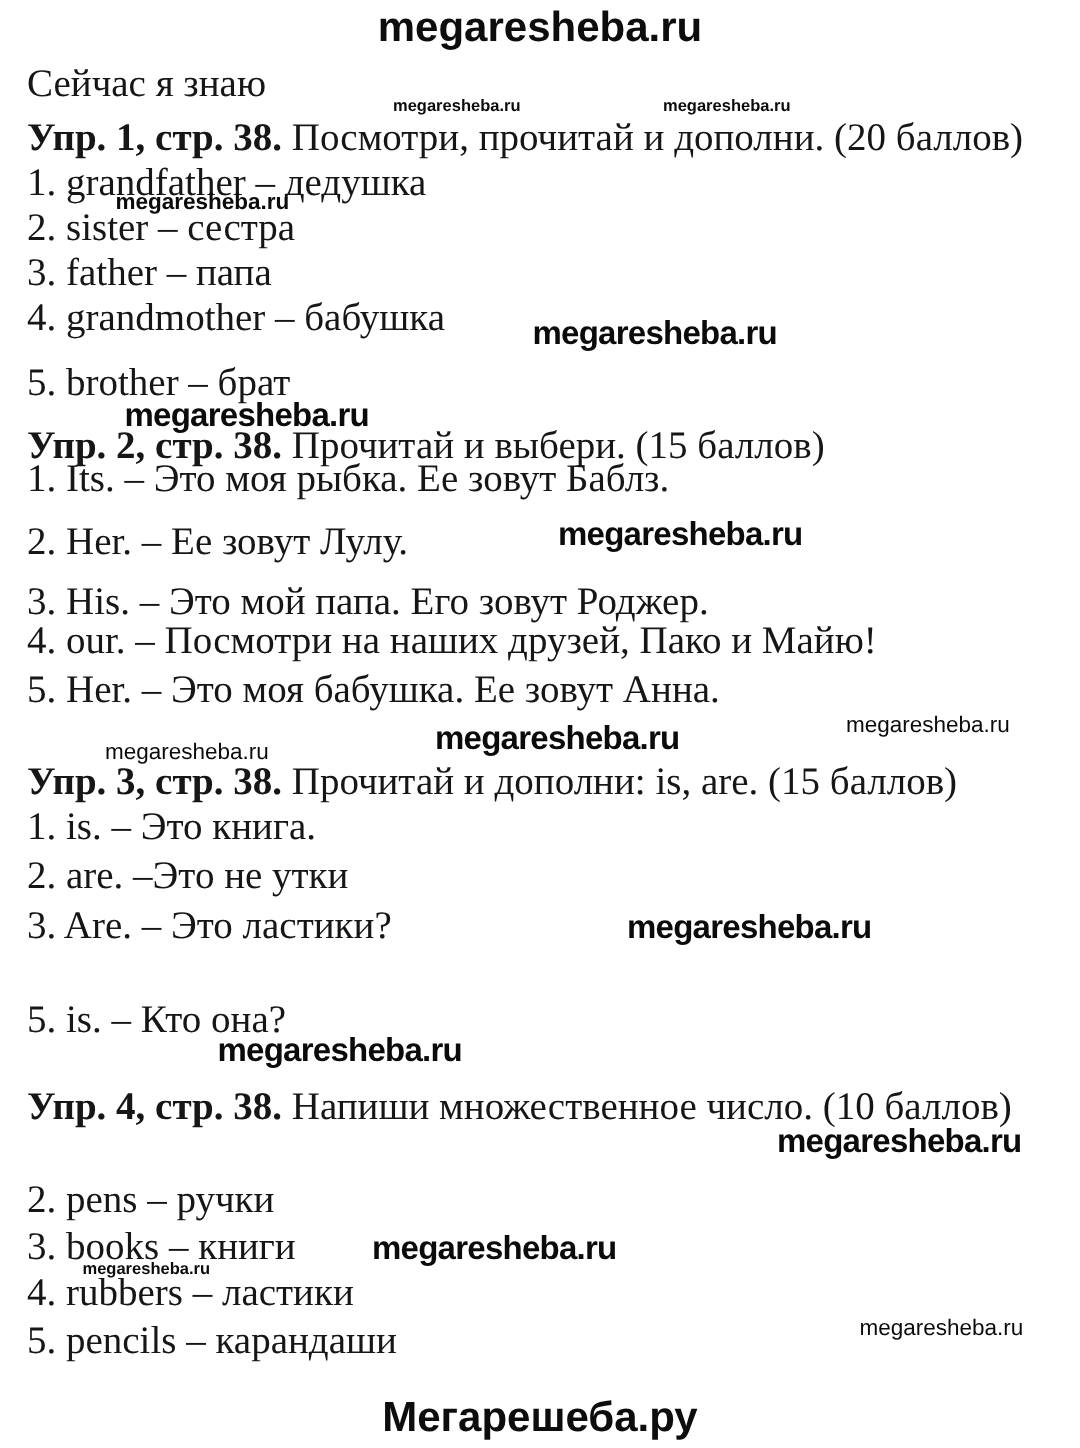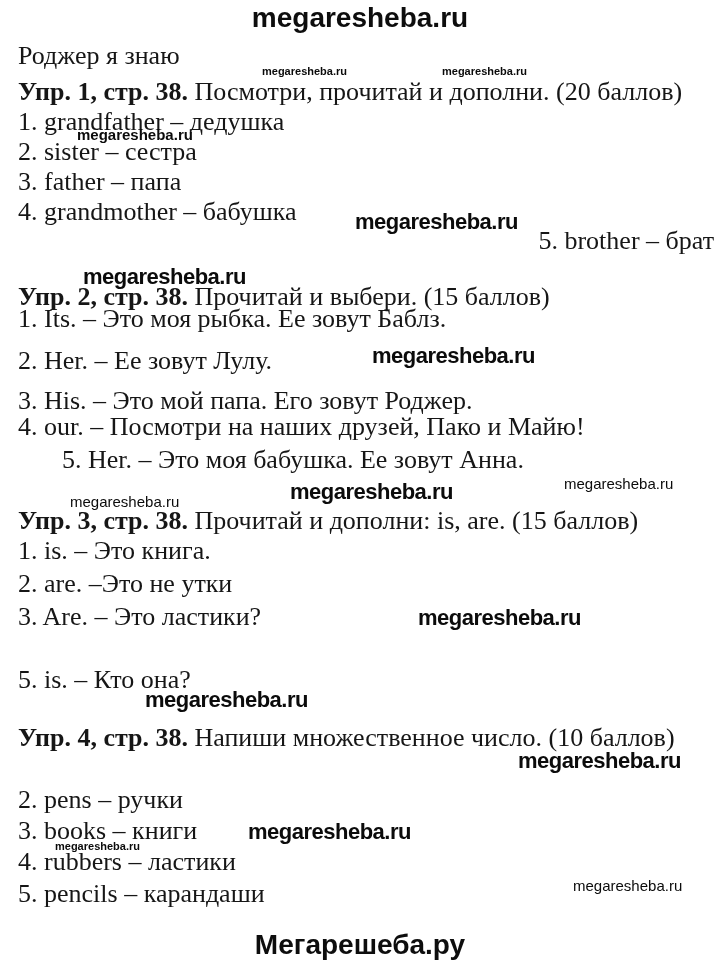--- a/index.html
+++ b/index.html
@@ -33,35 +33,35 @@
   .wm-sm{font-weight:bold;font-size:11px;}
   .wm-msm{font-weight:600;font-size:15px;}
 </style>
 </head>
 <body>
 
 <div id="page">
 
   <div class="center-title" style="top:2px;">megaresheba.ru</div>
 
-  <div class="line" style="top:41px;">Роджер я знаю</div>
+  <div class="line" style="top:41px;">Сейчас я знаю</div>
 
   <div class="line" style="top:77px;"><span class="b">Упр. 1, стр. 38.</span><span> Посмотри, прочитай и дополни. (20 баллов)</span></div>
   <div class="line" style="top:107px;">1. grandfather – дедушка</div>
   <div class="line" style="top:137px;">2. sister – сестра</div>
   <div class="line" style="top:167px;">3. father – папа</div>
   <div class="line" style="top:197px;">4. grandmother – бабушка</div>
-  <div class="line" style="top:226px;text-align:right;">5. brother – брат</div>
+  <div class="line" style="top:240px;">5. brother – брат</div>
 
   <div class="line" style="top:282px;"><span class="b">Упр. 2, стр. 38.</span><span> Прочитай и выбери. (15 баллов)</span></div>
   <div class="line" style="top:304px;">1. Its. – Это моя рыбка. Ее зовут Баблз.</div>
   <div class="line" style="top:346px;">2. Her. – Ее зовут Лулу.</div>
   <div class="line" style="top:386px;font-family:Liberation Serif, serif;">3. His. – Это мой папа. Его зовут Роджер.</div>
   <div class="line" style="top:412px;">4. our. – Посмотри на наших друзей, Пако и Майю!</div>
-  <div class="line" style="top:445px;margin-left:44px;">5. Her. – Это моя бабушка. Ее зовут Анна.</div>
+  <div class="line" style="top:445px;">5. Her. – Это моя бабушка. Ее зовут Анна.</div>
 
   <div class="line" style="top:506px;"><span class="b">Упр. 3, стр. 38.</span><span> Прочитай и дополни: is, are. (15 баллов)</span></div>
   <div class="line" style="top:536px;">1. is. – Это книга.</div>
   <div class="line" style="top:569px;">2. are. –Это не утки</div>
   <div class="line" style="top:602px;">3. Are. – Это ластики?</div>
   <div class="line" style="top:665px;">5. is. – Кто она?</div>
 
   <div class="line" style="top:723px;"><span class="b">Упр. 4, стр. 38.</span><span> Напиши множественное число. (10 баллов)</span></div>
   <div class="line" style="top:785px;">2. pens – ручки</div>
   <div class="line" style="top:816px;">3. books – книги</div>

